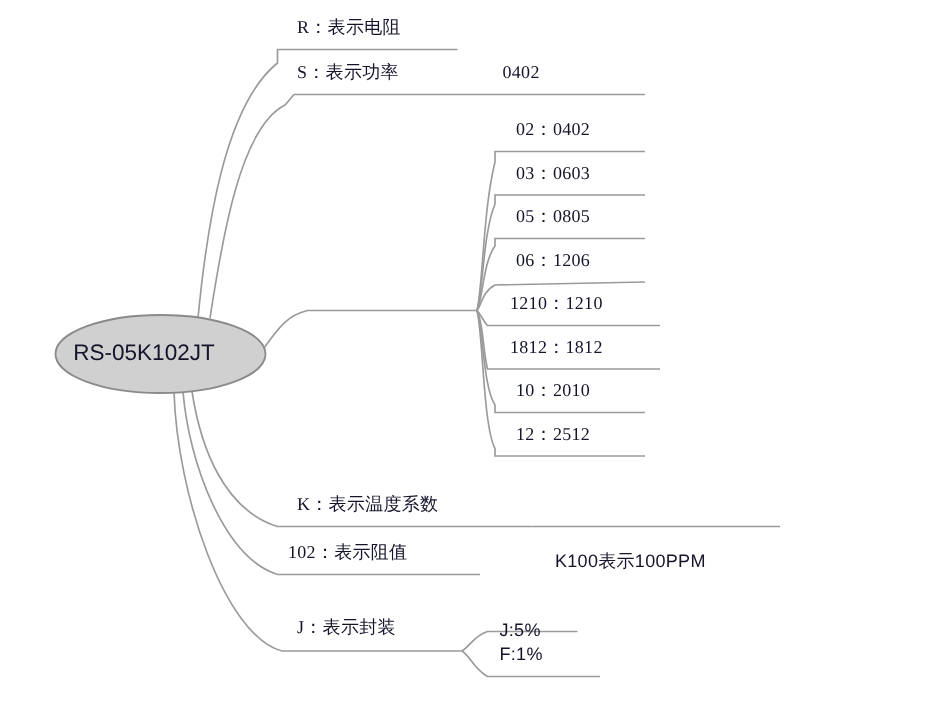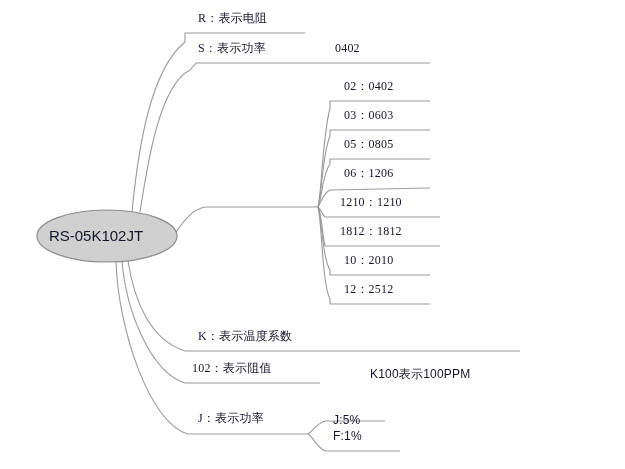--- a/index.html
+++ b/index.html
@@ -69,21 +69,21 @@
 
     <ellipse cx="107" cy="236" rx="70" ry="26" fill="#d0d0d0" stroke="#8a8a8a" stroke-width="1.2"></ellipse>
   </svg>
 
   <div class="root-text" style="left:37px;top:227px;width:118px;">RS-05K102JT</div>
 
   <div class="node-label" style="left:198px;top:10px;">R：表示电阻</div>
   <div class="node-label" style="left:198px;top:40px;">S：表示功率</div>
   <div class="node-label" style="left:198px;top:328px;">K：表示温度系数</div>
   <div class="node-label" style="left:192px;top:360px;">102：表示阻值</div>
-  <div class="node-label" style="left:198px;top:410px;">J：表示功率</div>
+  <div class="node-label" style="left:198px;top:410px;">J：表示封装</div>
 
   <div class="node-label" style="left:335px;top:40px;">0402</div>
   <div class="node-label" style="left:344px;top:78px;">02：0402</div>
   <div class="node-label" style="left:344px;top:107px;">03：0603</div>
   <div class="node-label" style="left:344px;top:136px;">05：0805</div>
   <div class="node-label" style="left:344px;top:165px;">06：1206</div>
   <div class="node-label" style="left:340px;top:194px;">1210：1210</div>
   <div class="node-label" style="left:340px;top:223px;">1812：1812</div>
   <div class="node-label" style="left:344px;top:252px;">10：2010</div>
   <div class="node-label" style="left:344px;top:281px;">12：2512</div>

